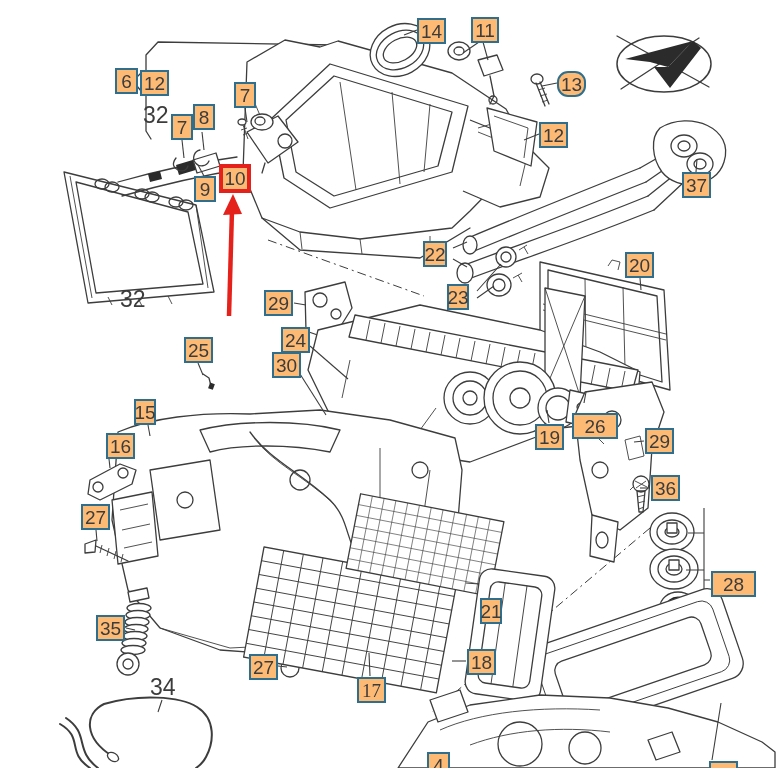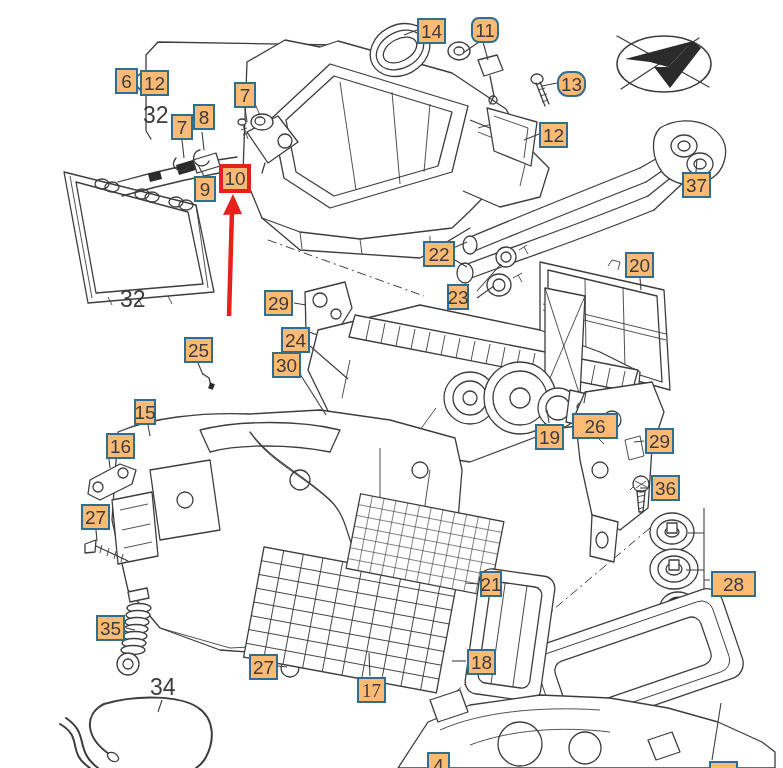--- a/index.html
+++ b/index.html
@@ -356,40 +356,40 @@
 <div id="callouts">
       <div class="callout box" style="left: 115px; top: 68px; width: 23px;">6</div>
       <div class="callout box" style="left: 140px; top: 70px; width: 29px;">12</div>
       <div class="callout plain" style="left: 143px; top: 104px;">32</div>
       <div class="callout box" style="left: 171px; top: 114px; width: 22px;">7</div>
       <div class="callout box" style="left: 193px; top: 104px; width: 22px;">8</div>
       <div class="callout box" style="left: 234px; top: 82px; width: 22px;">7</div>
       <div class="callout box" style="left: 194px; top: 176px; width: 22px;">9</div>
       <div class="callout red" style="left: 219px; top: 164px; width: 32px;">10</div>
       <div class="callout box" style="left: 417px; top: 18px; width: 29px;">14</div>
-      <div class="callout box" style="left: 471px; top: 17px; width: 28px; border-radius: 8px;">11</div>
+      <div class="callout box" style="left: 471px; top: 17px; width: 28px;">11</div>
       <div class="callout box" style="left: 557px; top: 71px; width: 29px; border-radius: 11px;">13</div>
       <div class="callout box" style="left: 539px; top: 122px; width: 29px;">12</div>
       <div class="callout box" style="left: 682px; top: 172px; width: 29px;">37</div>
-      <div class="callout box" style="left: 423px; top: 241px; width: 32px;">22</div>
+      <div class="callout box" style="left: 423px; top: 241px; width: 24px;">22</div>
       <div class="callout box" style="left: 447px; top: 284px; width: 19px;">23</div>
       <div class="callout box" style="left: 625px; top: 252px; width: 29px;">20</div>
       <div class="callout box" style="left: 264px; top: 290px; width: 29px;">29</div>
       <div class="callout box" style="left: 281px; top: 327px; width: 29px;">24</div>
       <div class="callout box" style="left: 272px; top: 352px; width: 29px;">30</div>
       <div class="callout box" style="left: 184px; top: 337px; width: 29px;">25</div>
       <div class="callout plain" style="left: 120px; top: 288px;">32</div>
       <div class="callout box" style="left: 572px; top: 366px; width: 46px; margin-top: 47px;">26</div>
       <div class="callout box" style="left: 134px; top: 399px; width: 18px;">15</div>
       <div class="callout box" style="left: 86px; top: 433px; width: 29px; margin-left: 20px;">16</div>
       <div class="callout box" style="left: 535px; top: 424px; width: 29px;">19</div>
       <div class="callout box" style="left: 645px; top: 428px; width: 29px;">29</div>
       <div class="callout box" style="left: 651px; top: 475px; width: 29px;">36</div>
       <div class="callout box" style="left: 81px; top: 504px; width: 29px;">27</div>
-      <div class="callout box" style="left: 480px; top: 571px; width: 16px;">21</div>
+      <div class="callout box" style="left: 480px; top: 598px; width: 16px;">21</div>
       <div class="callout box" style="left: 711px; top: 571px; width: 45px;">28</div>
       <div class="callout box" style="left: 96px; top: 615px; width: 29px;">35</div>
       <div class="callout box" style="left: 467px; top: 649px; width: 29px;">18</div>
       <div class="callout box" style="left: 249px; top: 654px; width: 29px;">27</div>
       <div class="callout box" style="left: 357px; top: 677px; width: 29px; font-family: Liberation Serif, serif;">17</div>
       <div class="callout plain" style="left: 150px; top: 676px;">34</div>
       <div class="callout box" style="left: 427px; top: 752px; width: 23px;">4</div>
       <div class="callout box" style="left: 709px; top: 761px; width: 29px;"></div>
     </div>
 

